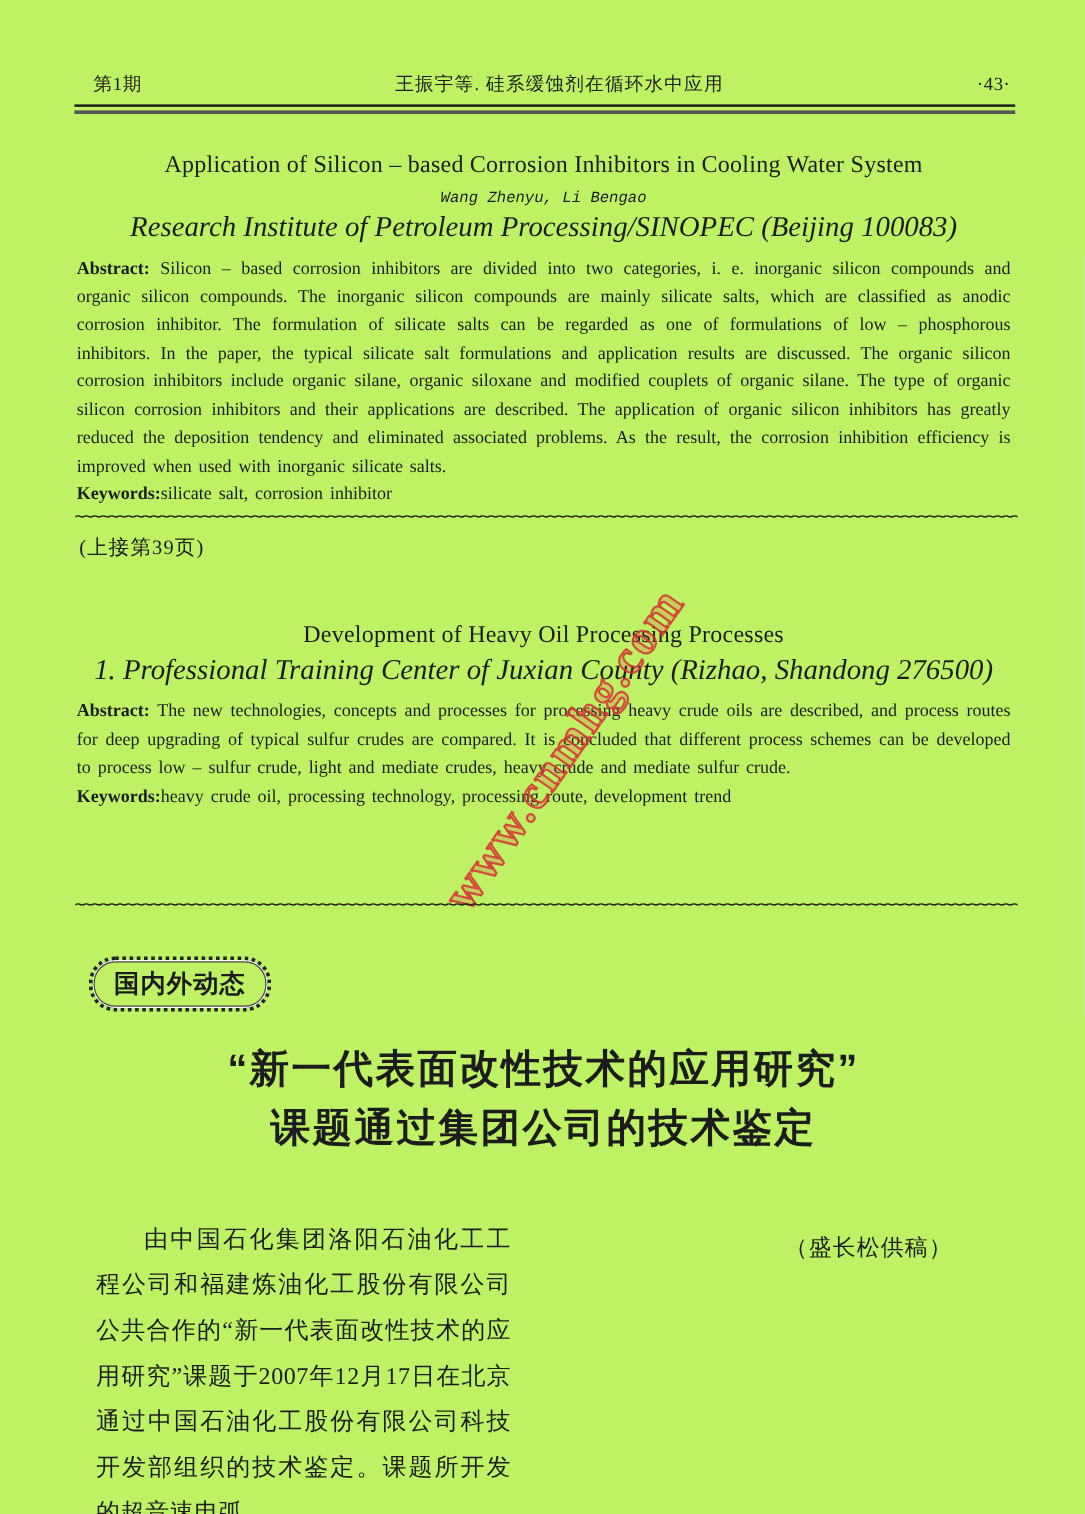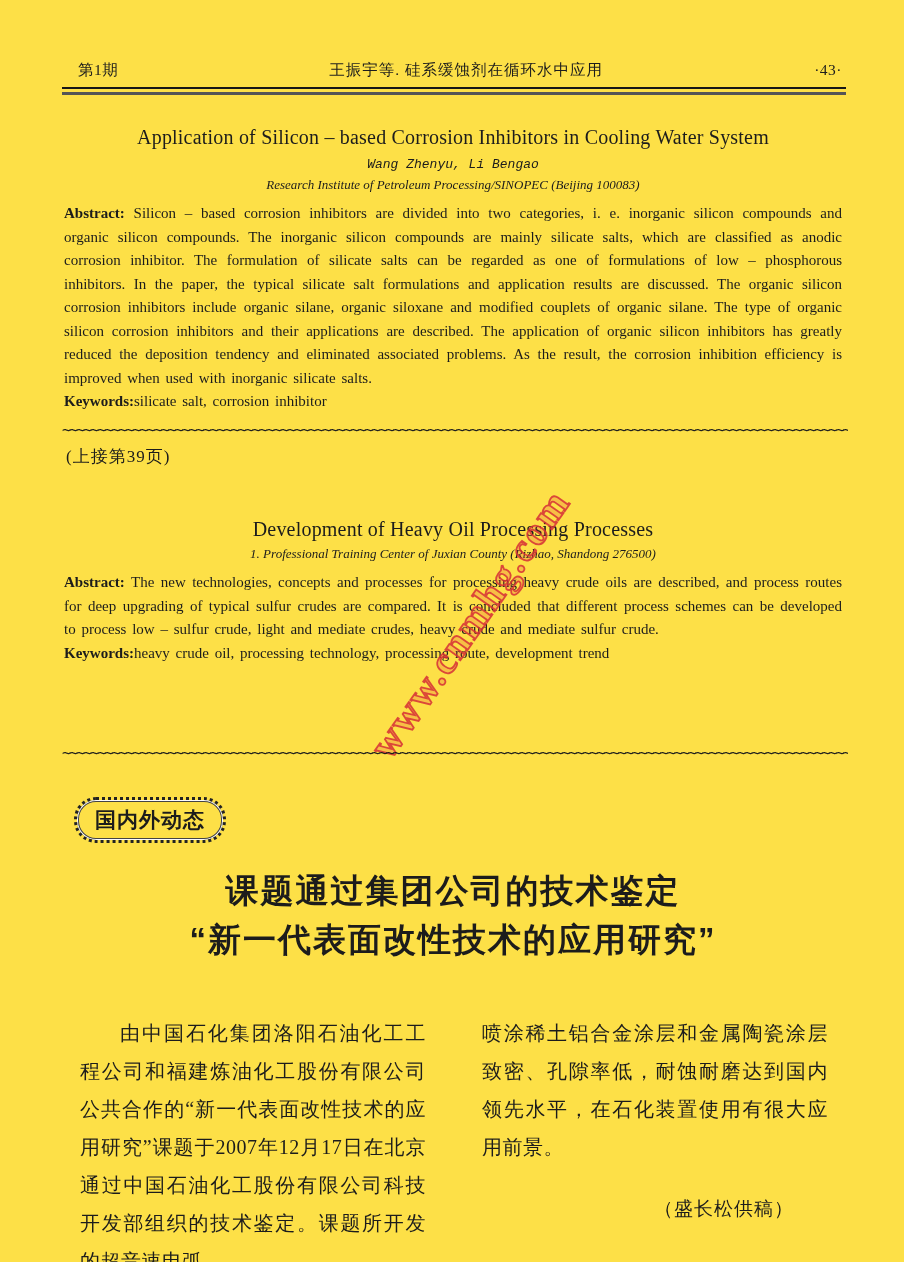--- a/index.html
+++ b/index.html
@@ -1,37 +1,37 @@
 <!DOCTYPE html>
 <html><head>
 <meta charset="utf-8">
 <style>
   html,body{margin:0;padding:0;background:#e8e8e8;}
   .page{
     position:relative;width:904px;height:1262px;margin:0 auto;
-    background:#fde047;color:#1c1c1c;overflow:hidden;
+    background:#bef264;color:#1c1c1c;overflow:hidden;
     font-family:"Liberation Serif", serif;
   }
   
   .hdr{
     position:absolute;top:60px;left:78px;right:62px;
     display:flex;align-items:baseline;font-size:15.5px;letter-spacing:.5px;
   }
   .hdr .mid{flex:1;text-align:center;letter-spacing:1px;}
   .hdr-rule{
     position:absolute;top:87px;left:62px;right:58px;height:3px;
     border-top:2px solid #161616;border-bottom:3px solid #555;
   }
   
   .art{position:absolute;left:64px;width:778px;}
   .a1{top:126px;}
   .a2{top:518px;}
   .a-title{margin:0;text-align:center;font-size:20px;font-weight:normal;letter-spacing:.2px;}
   .a-authors{margin:8px 0 0;text-align:center;font-style:italic;font-size:13px;font-family:Liberation Mono, monospace;}
-  .a-affil{margin:5px 0 0;text-align:center;font-style:italic;font-size:13px;}
+  .a-affil{margin:5px 0 0;text-align:center;font-style:italic;font-size:24px;}
   .a-abs{margin:9px 0 0;font-size:15px;line-height:23.5px;text-align:justify;word-spacing:2px;}
   .a-abs b,.a-kw b{font-weight:bold;}
   .a-kw{margin:0;font-size:15px;line-height:23.5px;word-spacing:2px;}
   
   .wavy{
     position:absolute;left:62px;right:56px;height:13px;overflow:hidden;
     font-family:"DejaVu Sans Mono", monospace;font-size:15px;line-height:12px;
     letter-spacing:-2px;white-space:nowrap;color:#1d1d1d;
   }
   .wavy1{top:424px;}
@@ -100,27 +100,26 @@
     <p class="a-kw" style="text-align:left;"><b>Keywords:</b><span>heavy crude oil, processing technology, processing route, development trend</span></p>
   </section>
 
   <div class="watermark">www.cnmhg.com</div>
 
   <div class="wavy wavy2">~~~~~~~~~~~~~~~~~~~~~~~~~~~~~~~~~~~~~~~~~~~~~~~~~~~~~~~~~~~~~~~~~~~~~~~~~~~~~~~~~~~~~~~~~~~~~~~~~~~~~~~~~~~~~~~~~~~~~~~~~~~~~~~~~~~~~~~~~~~~~~~~~~~~~~~~~~~~~~~~~~~~~~~~~~~~~~~~~~~~~~~~~~~~~~~~~~~~~~~~~~~~~~~~~~~~~~~~~~~~~~~~~~~~~~~~~~~~~~~~~~~~~~~~~~~~~~~~~~~~</div>
 
   <div class="badge">国内外动态</div>
 
   <div class="news-title">
+    <div>“新一代表面改性技术的应用研究”</div>
     <div>课题通过集团公司的技术鉴定</div>
-    <div>“新一代表面改性技术的应用研究”</div>
   </div>
 
   <div class="news-body">
     <div class="news-col">
       <p class="indent">由中国石化集团洛阳石油化工工程公司和福建炼油化工股份有限公司公共合作的“新一代表面改性技术的应用研究”课题于2007年12月17日在北京通过中国石油化工股份有限公司科技开发部组织的技术鉴定。课题所开发的超音速电弧</p>
     </div>
     <div class="news-col">
-      <p>喷涂稀土铝合金涂层和金属陶瓷涂层致密、孔隙率低，耐蚀耐磨达到国内领先水平，在石化装置使用有很大应用前景。</p>
       <div class="byline">（盛长松供稿）</div>
     </div>
   </div>
 
 </div>
 
 </body></html>

